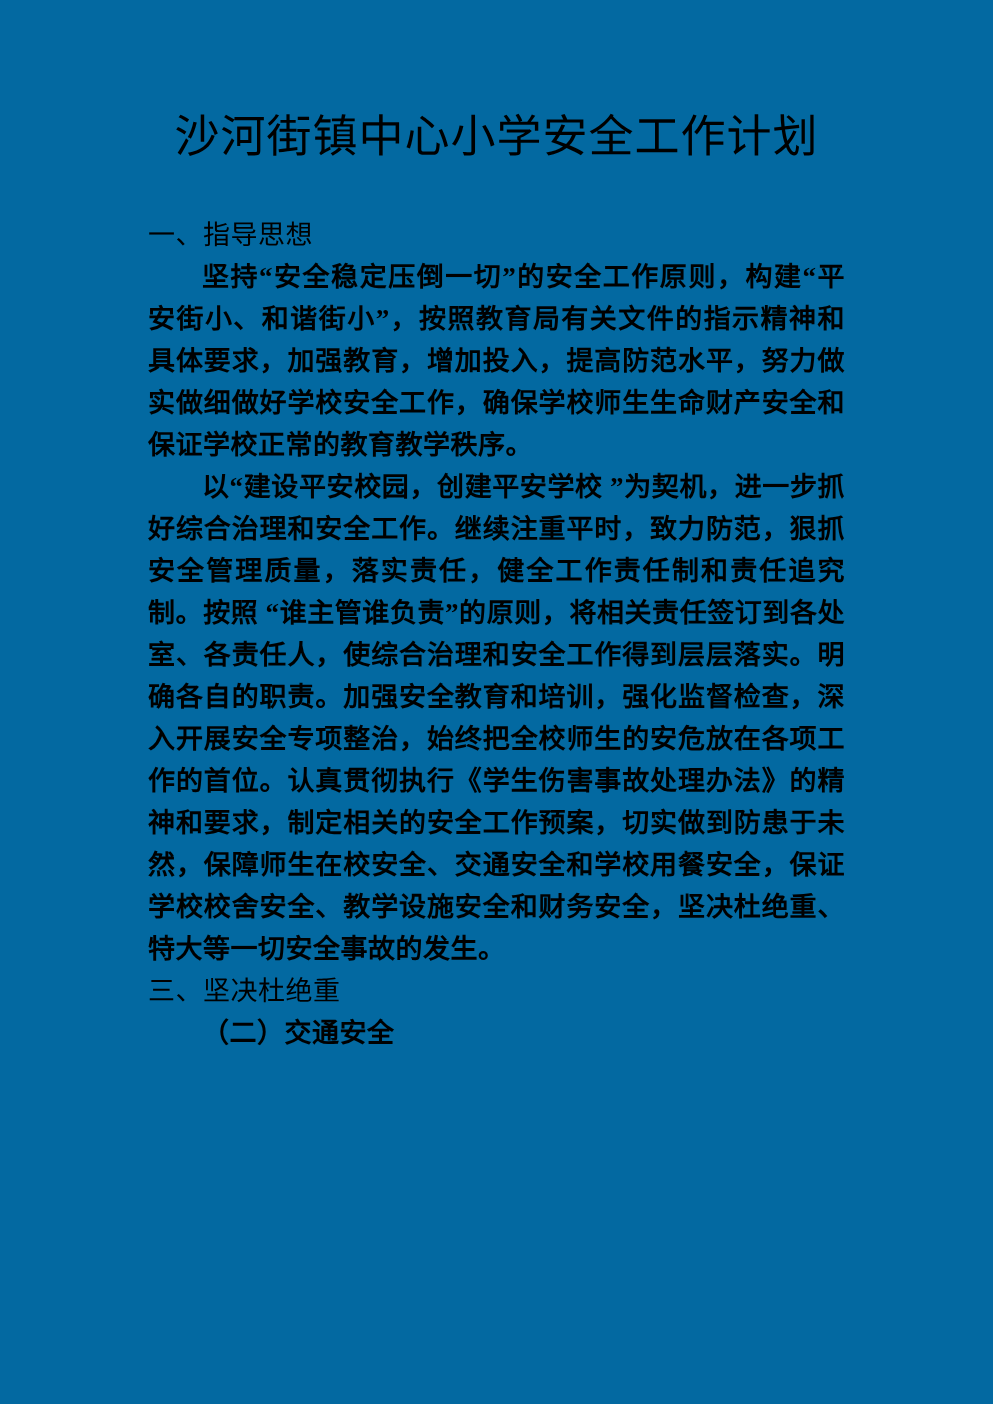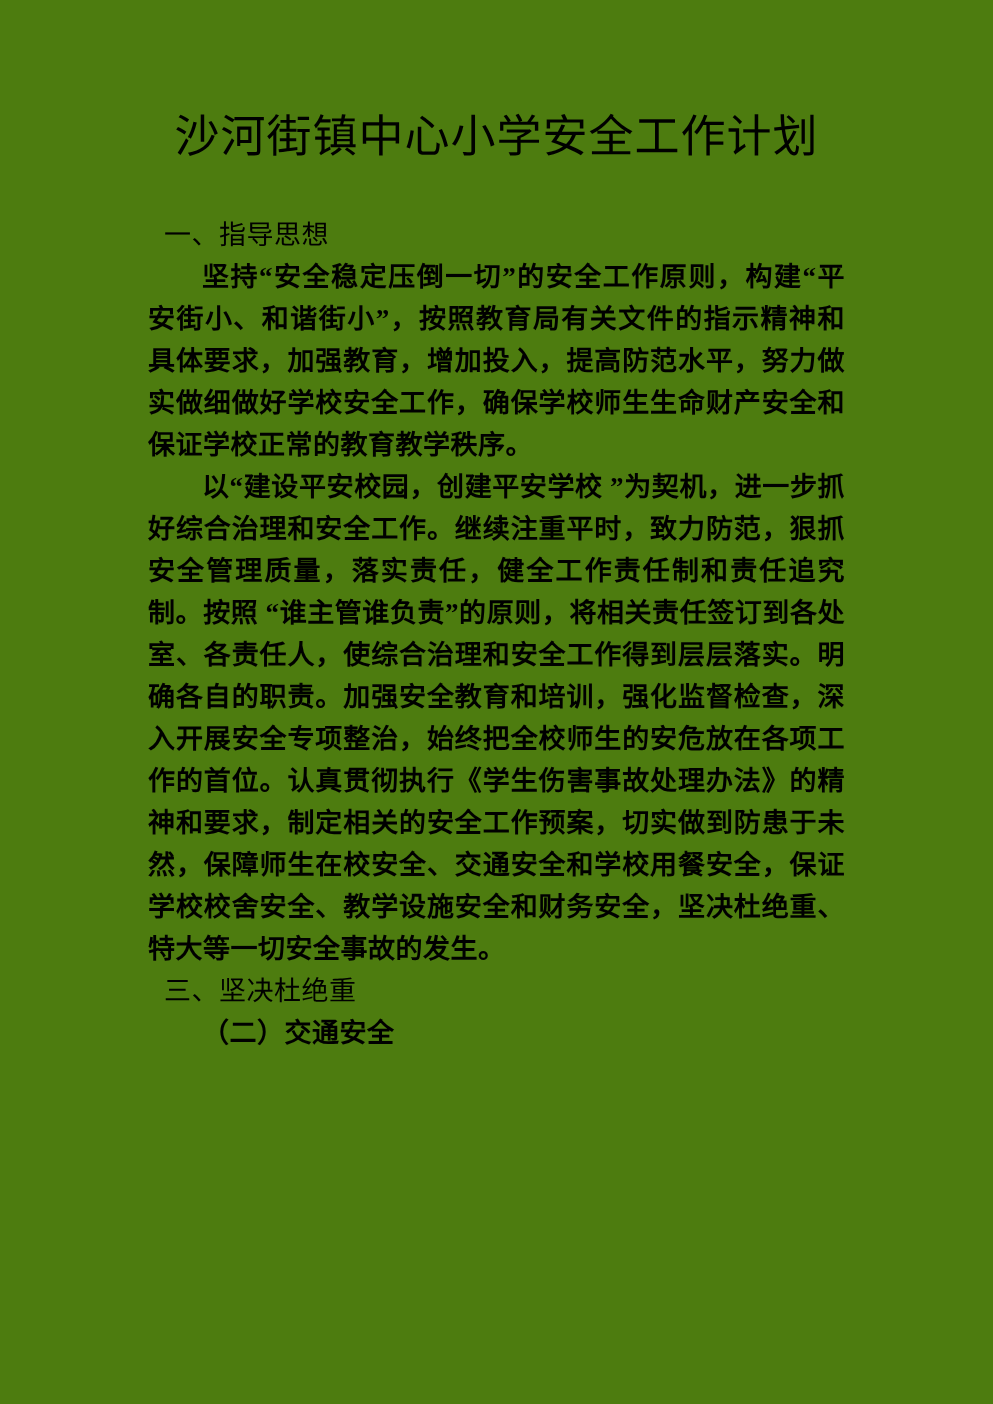--- a/index.html
+++ b/index.html
@@ -10,21 +10,21 @@
   body {
     width: 993px;
     height: 1404px;
     overflow: hidden;
     font-family: "Liberation Serif", "DejaVu Serif", serif;
   }
   .page {
     box-sizing: border-box;
     width: 993px;
     height: 1404px;
-    background: #4d7c0f;
+    background: #0369a1;
     color: #000000;
     padding: 104px 148px 0 148px;
   }
   .doc-title {
     font-size: 45px;
     font-weight: 400;
     line-height: 66px;
     text-align: center;
     letter-spacing: 1px;
     margin: 0 0 44px 0;
@@ -36,21 +36,20 @@
     text-align: justify;
     letter-spacing: 0.5px;
     word-break: break-all;
   }
   p.indent {
     text-indent: 2em;
     font-weight: bold;
   }
   p.no-indent {
     text-indent: 0;
-    margin-left: 16px;
   }
 </style>
 </head>
 <body>
 
 <div class="page">
   <h1 class="doc-title">沙河街镇中心小学安全工作计划</h1>
 
   <p class="line no-indent">一、指导思想</p>
 

